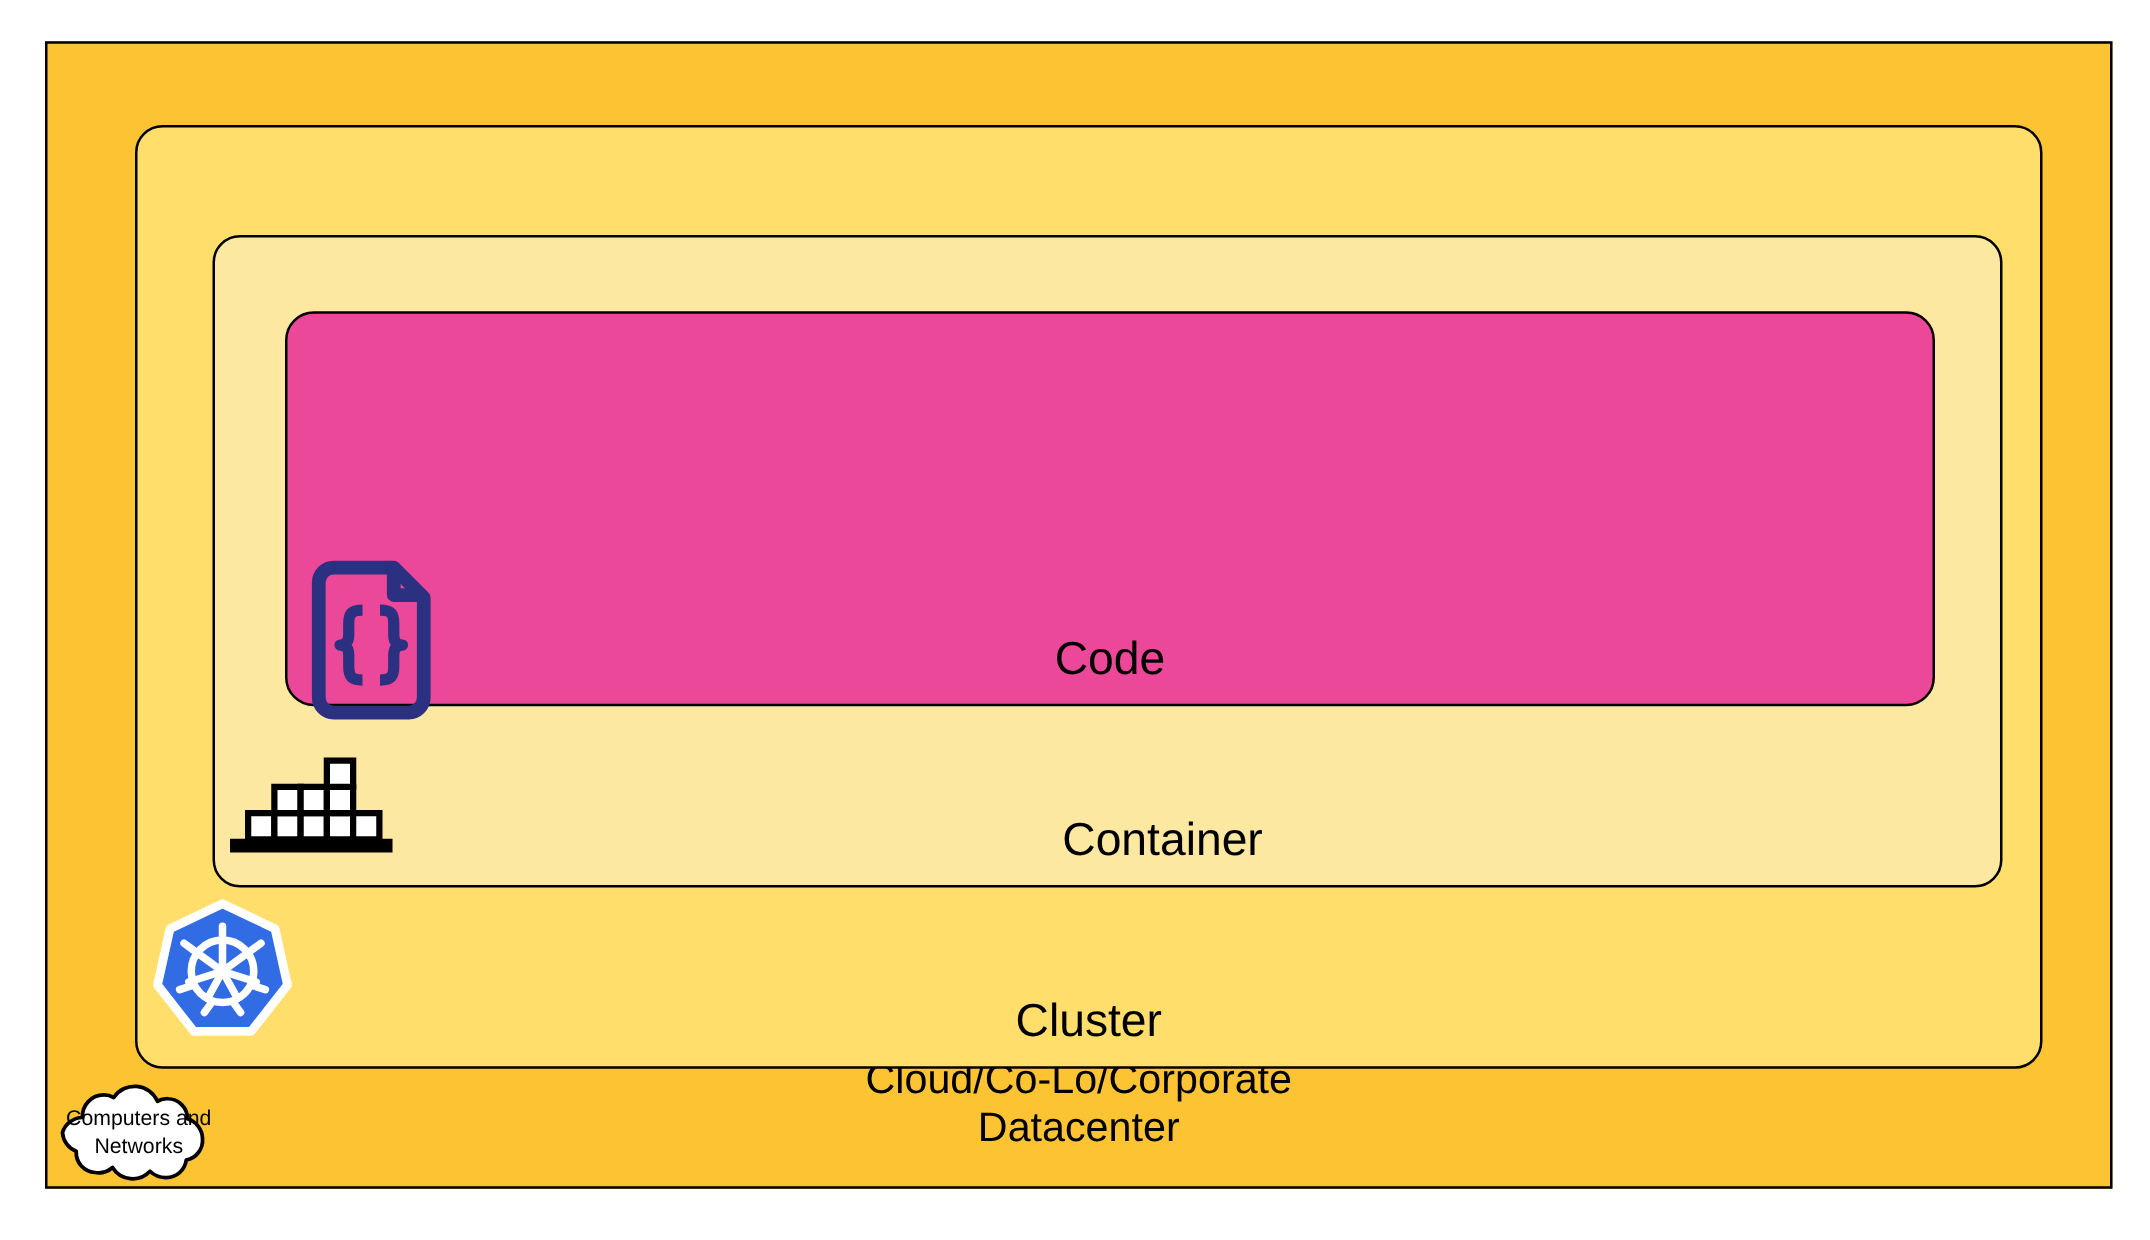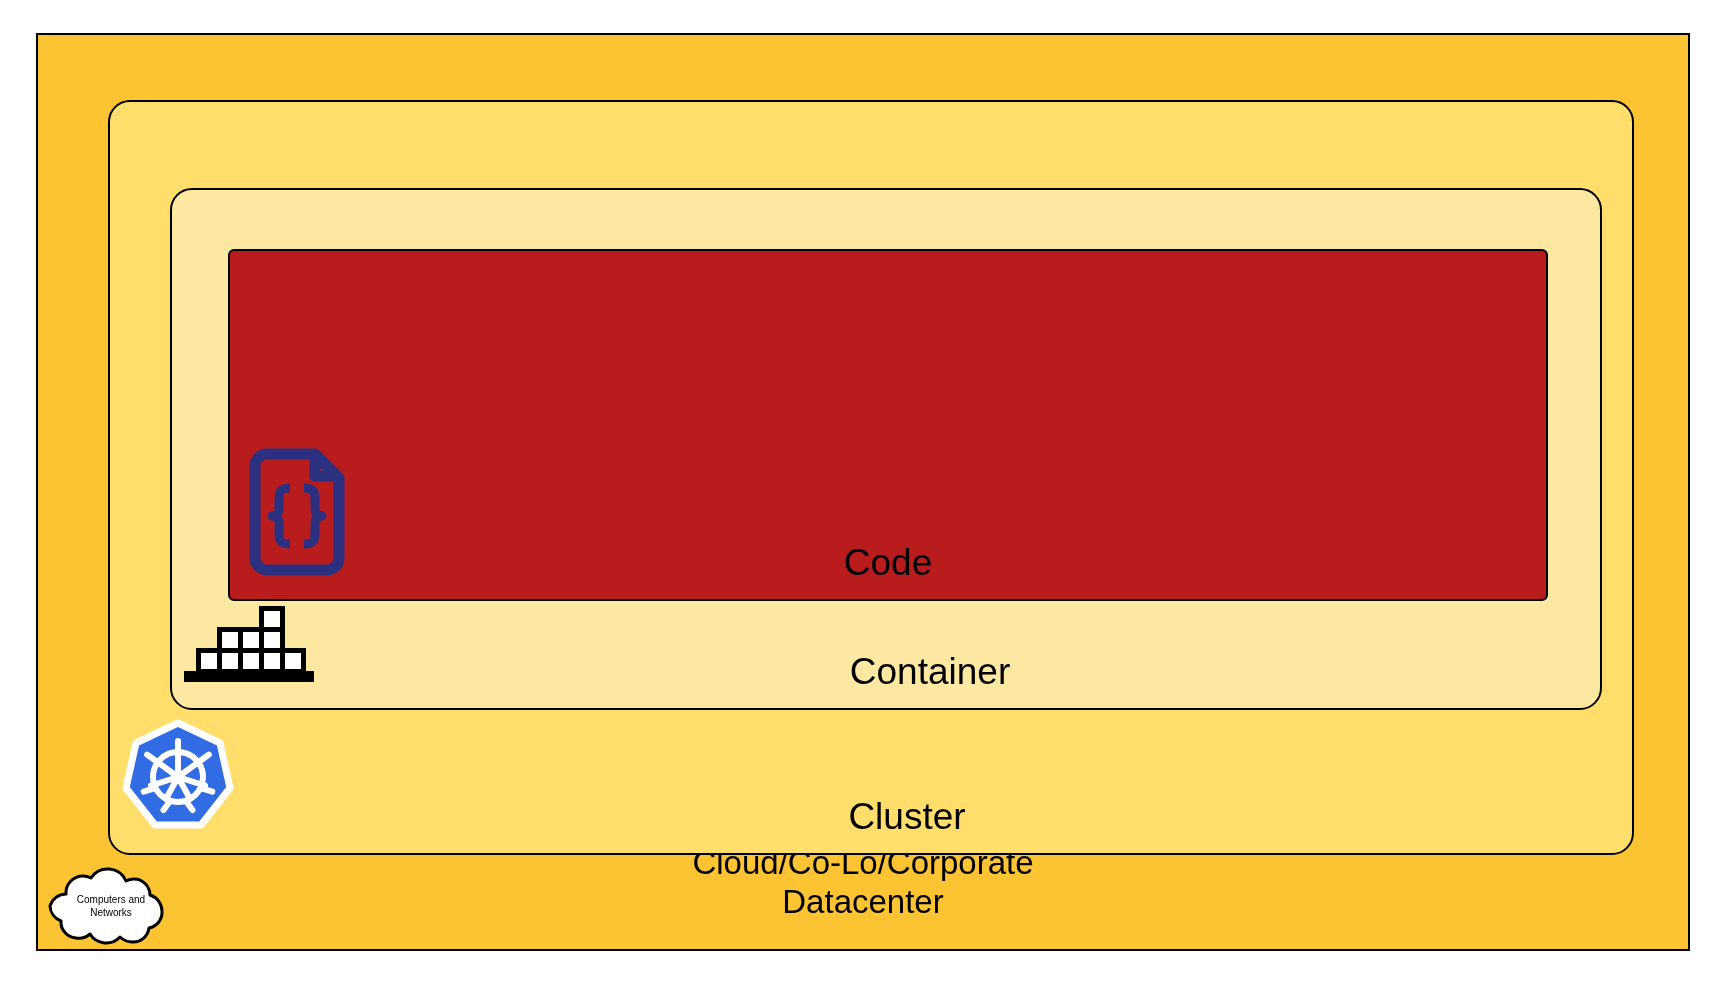--- a/index.html
+++ b/index.html
@@ -53,23 +53,23 @@
     width: 1432px;
     height: 522px;
     background: #fce8a0;
     border-radius: 22px;
   }
 
   .layer-code {
     left: 222px;
     top: 243px;
     width: 1320px;
-    height: 352px;
-    background: #b91c1c;
-    border-radius: 6px;
+    height: 316px;
+    background: #ec4899;
+    border-radius: 23px;
   }
 
   
   .layer-label {
     position: absolute;
     left: 0;
     width: 100%;
     text-align: center;
     color: #000000;
     font-family: "Liberation Sans", sans-serif;
@@ -85,21 +85,20 @@
 
   .label-container {
     bottom: 14px;
     font-size: 37px;
     padding-left: 44px;
   }
 
   .label-cluster {
     bottom: 14px;
     font-size: 37px;
-    padding-left: 36px;
   }
 
   .label-datacenter {
     bottom: 28px;
     font-size: 33px;
   }
 
   
   .icon-wrap {
     position: absolute;
@@ -150,21 +149,21 @@
     position: absolute;
     left: 0;
     top: 0;
     width: 150px;
     height: 100px;
     display: flex;
     flex-direction: column;
     align-items: center;
     justify-content: center;
     text-align: center;
-    font-size: 10px;
+    font-size: 17px;
     line-height: 1.32;
     color: #000000;
     font-family: "Liberation Sans", sans-serif;
     pointer-events: none;
     white-space: pre-line;
   }
 </style>
 </head>
 <body>
 

